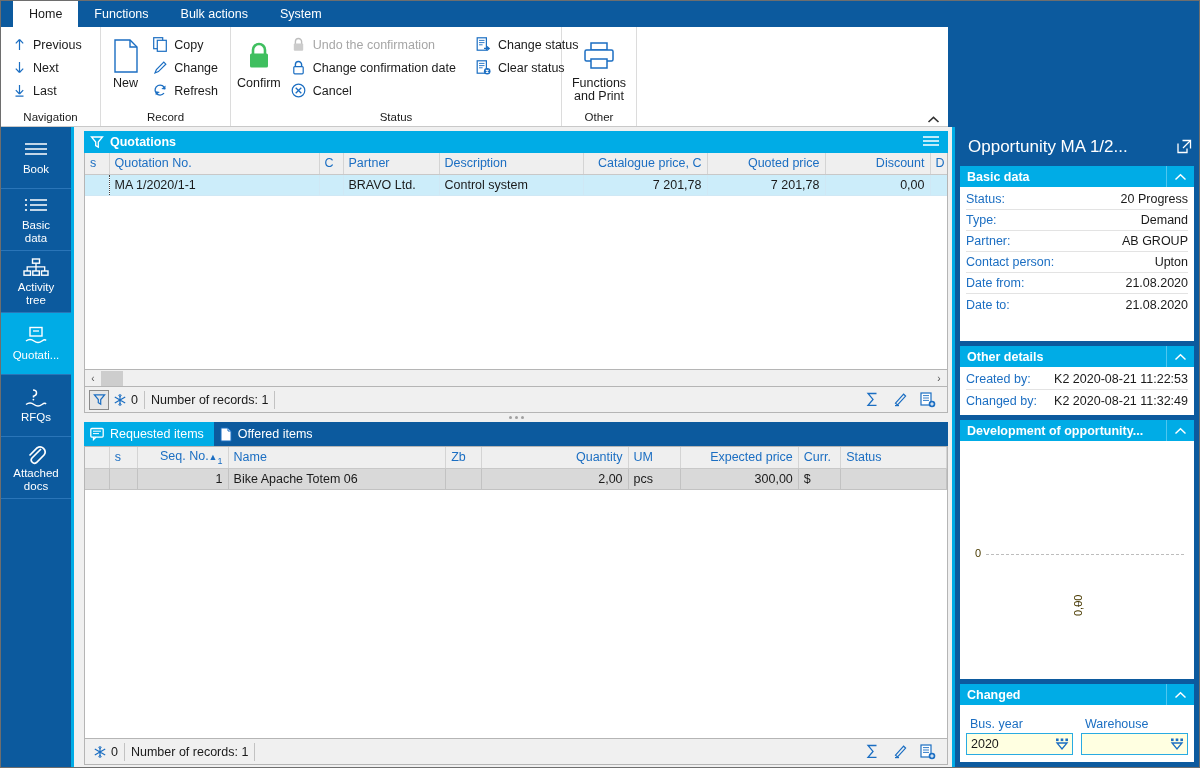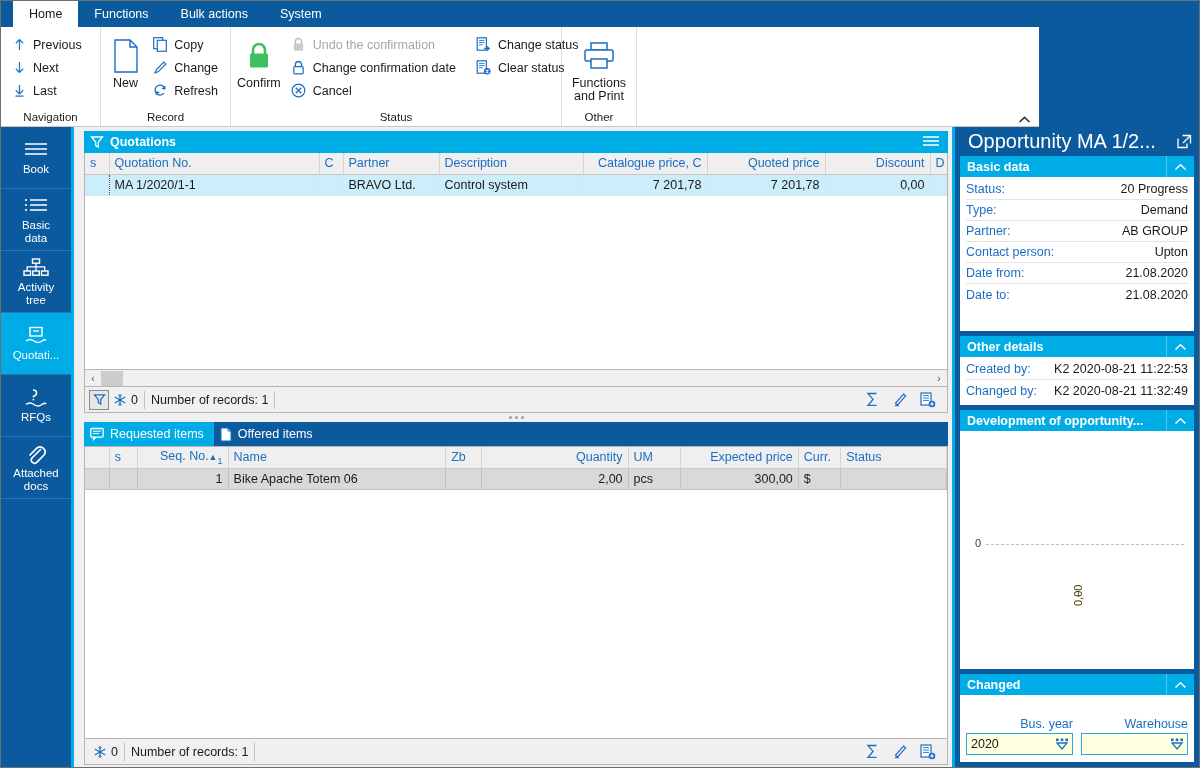--- a/index.html
+++ b/index.html
@@ -46,21 +46,21 @@
   .winbtns { margin-left: auto; display: flex; height: 30px; }
   .winbtn {
     width: 46px; height: 30px;
     display: flex; align-items: center; justify-content: center;
     font-size: 13px; color: #000;
   }
 
   
   .ribbon-wrap { flex: 0 0 126px; position: relative; display:flex; }
   .ribbon {
-    width: 1038px;
+    width: 947px;
     background: #ffffff;
     border-right: 0;
     display: flex; flex-direction: column; justify-content: center;
   }
   .ribbon-tabs {
     height: 26px;
     background: #0c5a9e;
     display: flex;
     align-items: flex-end;
     padding-left: 12px;
@@ -283,21 +283,21 @@
     flex: 0 0 247px;
     background: #0c5a9e;
     border-left: 3px solid #00ace6;
     display: flex; flex-direction: column;
     padding: 0 5px 5px 5px;
   }
   .rp-title {
     height: 46px;
     display: flex; align-items: center;
     color: #ffffff;
-    font-size: 20px;
+    font-size: 17px;
     padding: 0 2px 0 8px;
   }
   .rp-title .ext { margin-left: auto; font-size: 13px; }
   .rp-section { margin-bottom: 5px; }
   .rp-sec-head {
     height: 21px;
     background: #00ace6;
     display: flex; align-items: center;
     color: #ffffff; font-weight: bold; font-size: 12.5px;
     padding-left: 7px;
@@ -357,23 +357,22 @@
   .chart-tick {
     position:absolute; left:118px; top:160px;
     width:1px; height:6px; background:#777;
   }
 
   .rp-spacer { flex: 1; min-height: 0; }
 
   .settings-body {
     background: #ffffff;
     display: flex;
-    padding: 22px 6px 7px 6px;
+    padding: 12px 6px 7px 6px;
     gap: 8px;
-    text-align: right;
   }
   .fieldgrp { flex: 1; display:flex; flex-direction:column; }
   .fieldgrp .flbl { font-size: 12.5px; color: #1b6ec2; padding: 0 0 2px 4px; }
   .fieldbox {
     height: 22px;
     background: #ffffe1;
     border: 1px solid #29abe2;
     display: flex; align-items: center;
     padding: 0 2px 0 4px;
     font-size: 12.5px;

